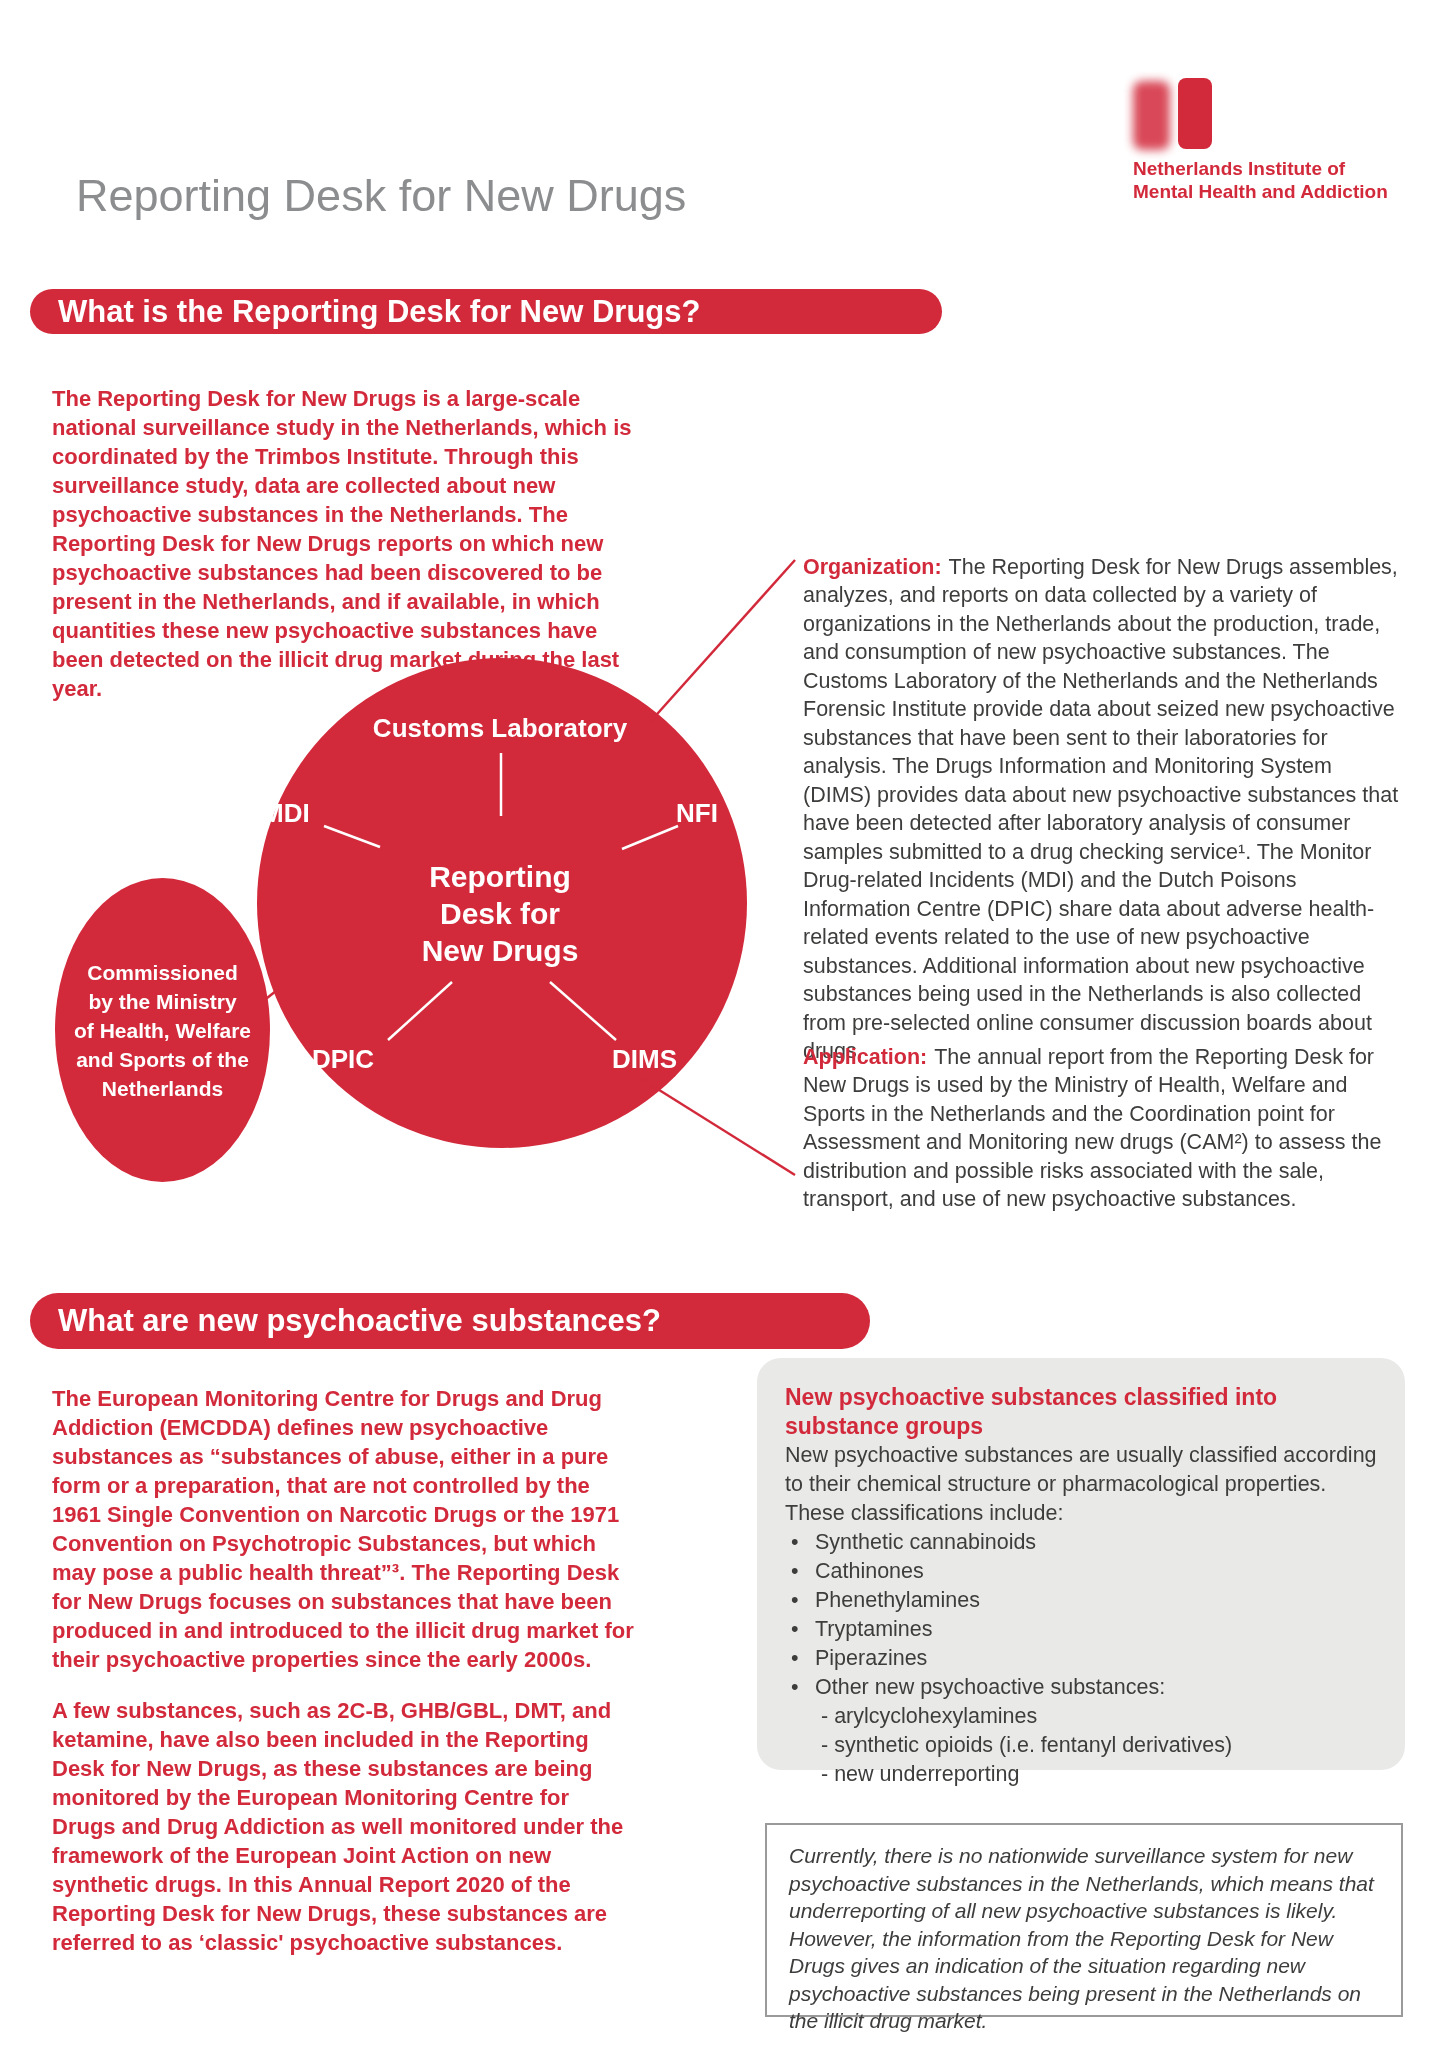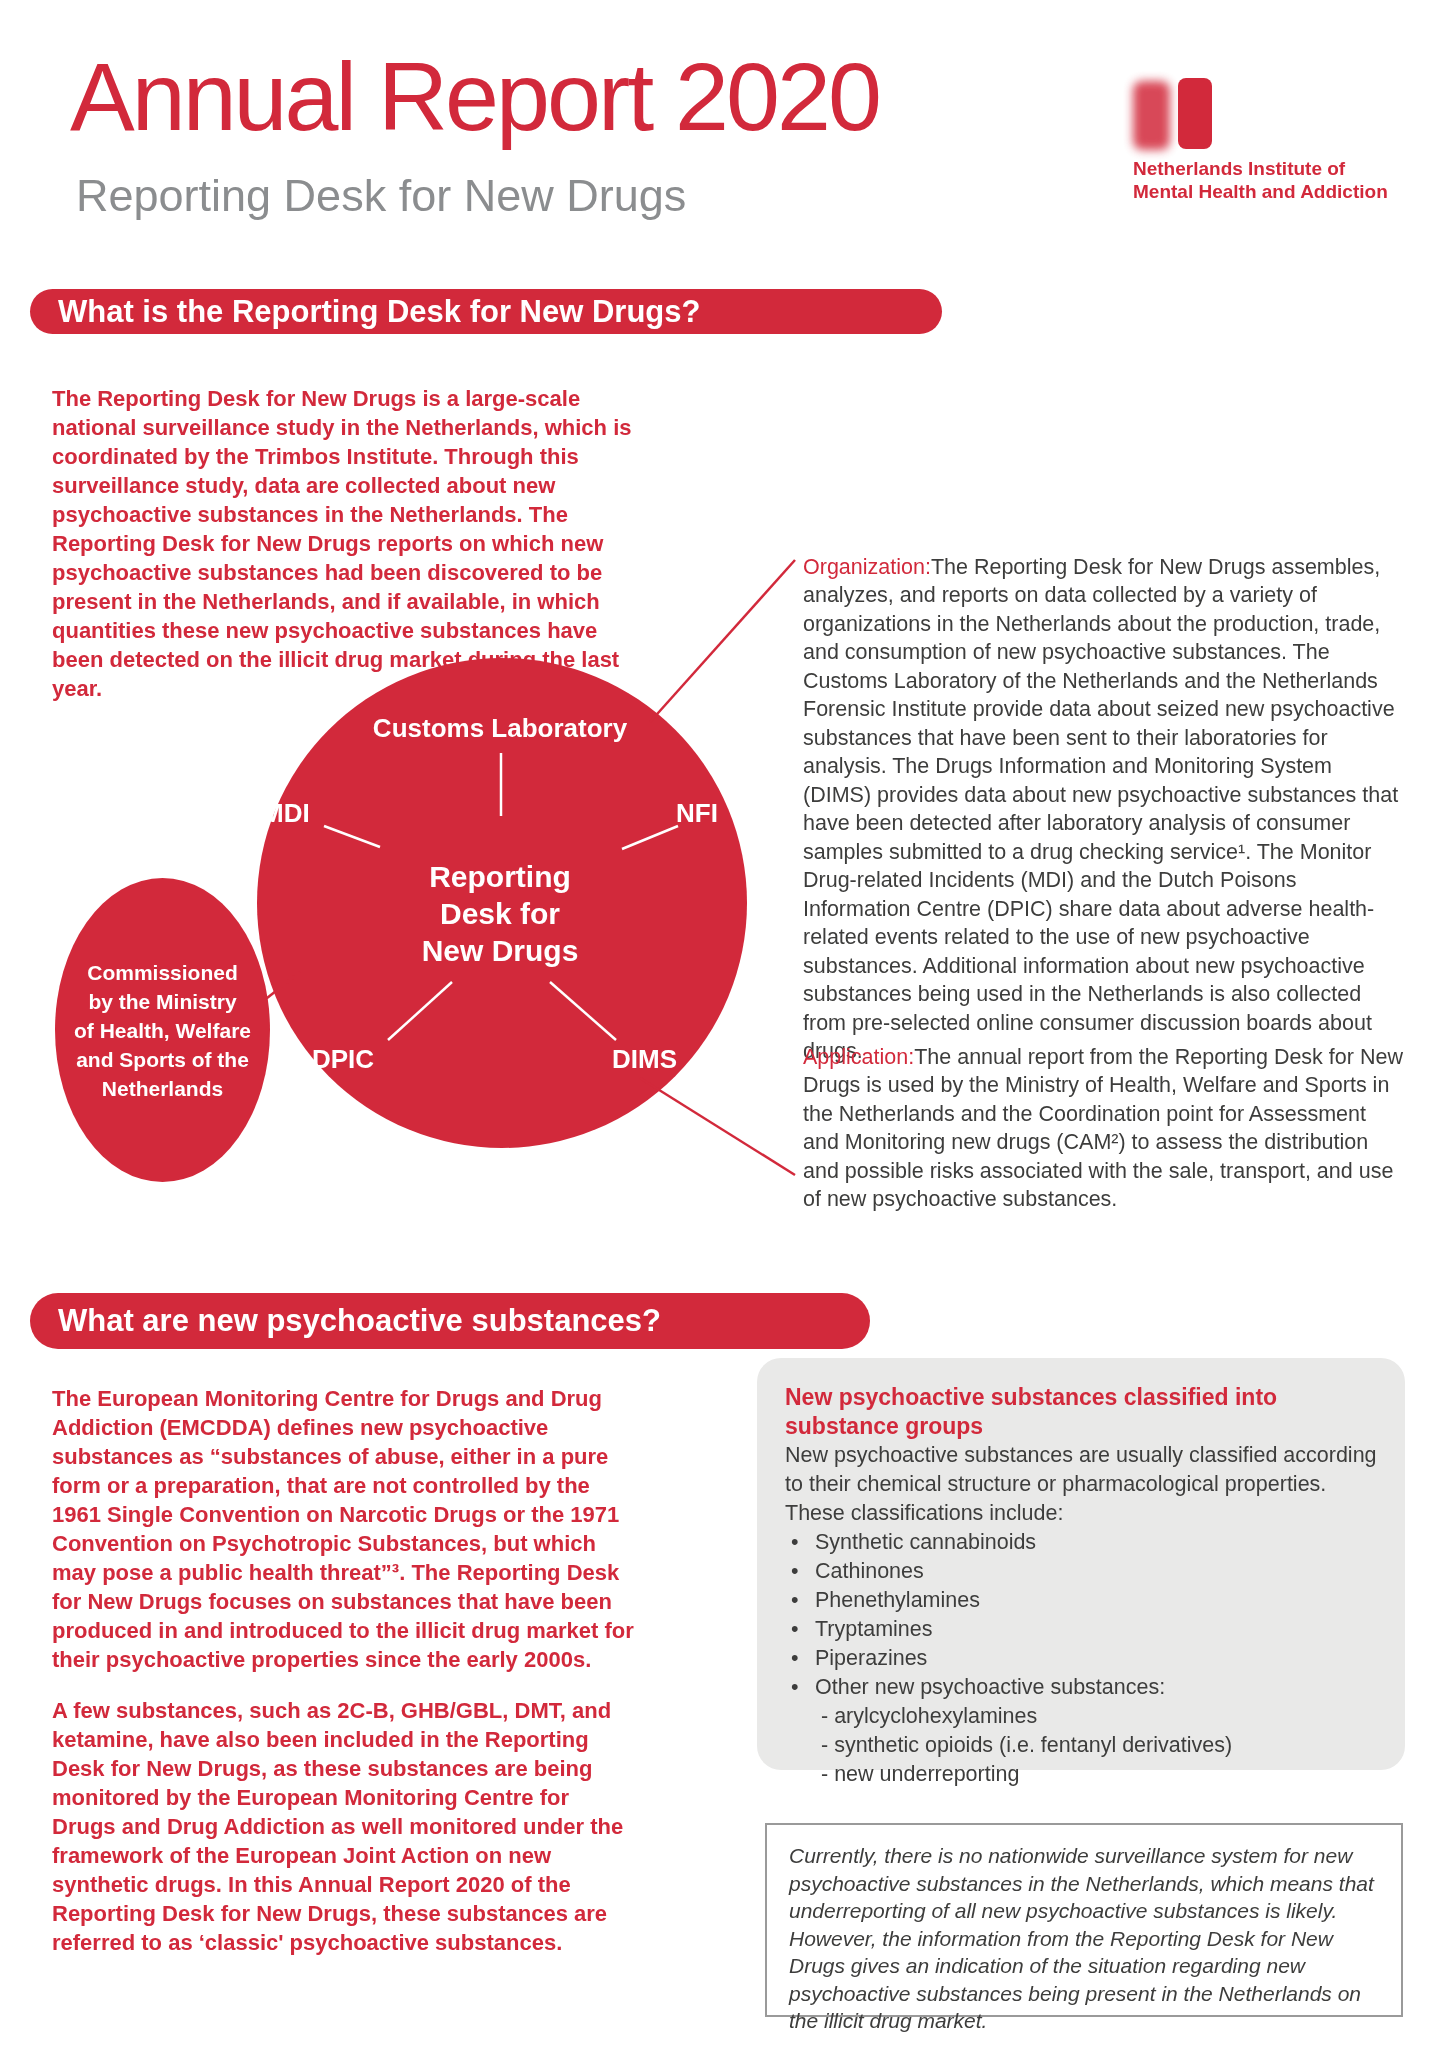--- a/index.html
+++ b/index.html
@@ -35,21 +35,21 @@
   
   .redpara{color:var(--red);font-weight:bold;font-size:22px;line-height:29px;}
   .p1{left:52px;top:362px;width:582px;}
   .p2a{left:52px;top:1362px;width:582px;}
   .p2b{left:52px;top:1674px;width:582px;}
 
   
   .col2para{font-size:21.5px;line-height:28.5px;color:var(--ink);font-weight:400;}
   .org{left:803px;top:531px;width:602px;}
   .app{left:803px;top:1021px;width:602px;}
-  .plabel{color:var(--red);font-weight:normal;}
+  .plabel{color:var(--red);font-weight:bold;margin-right:7px;}
 
   
   .big-circle{left:257px;top:658px;width:490px;height:490px;border-radius:50%;background:var(--red);z-index:1;}
   .small-circle{left:55px;top:878px;width:215px;height:304px;border-radius:50%;background:var(--red);z-index:1;
     display:flex;align-items:center;justify-content:center;text-align:center;
     color:#fff;font-weight:bold;font-size:21px;line-height:29px;white-space:pre-line;}
   .node{color:#fff;font-weight:bold;font-size:26px;z-index:4;}
   .node-top{left:340px;top:713px;width:320px;text-align:center;}
   .node-left{left:262px;top:798px;}
   .node-right{left:676px;top:798px;}
@@ -70,21 +70,20 @@
 
   
   .notebox{left:765px;top:1823px;width:638px;height:194px;border:2px solid #9a9a9a;background:#fff;
     box-sizing:border-box;padding:17px 22px;font-style:italic;font-size:21px;line-height:27.5px;color:var(--ink);}
 </style>
 </head>
 <body>
 
 <div class="page">
 
-  <div class="abs title">Annual Report 2020</div>
   <div class="abs subtitle">Reporting Desk for New Drugs</div>
 
   <div class="abs logo-blur"></div>
   <div class="abs logo-solid"></div>
   <div class="abs logo-tag">
     <div>Netherlands Institute of</div>
     <div>Mental Health and Addiction</div>
   </div>
 
   <div class="abs banner banner1">

